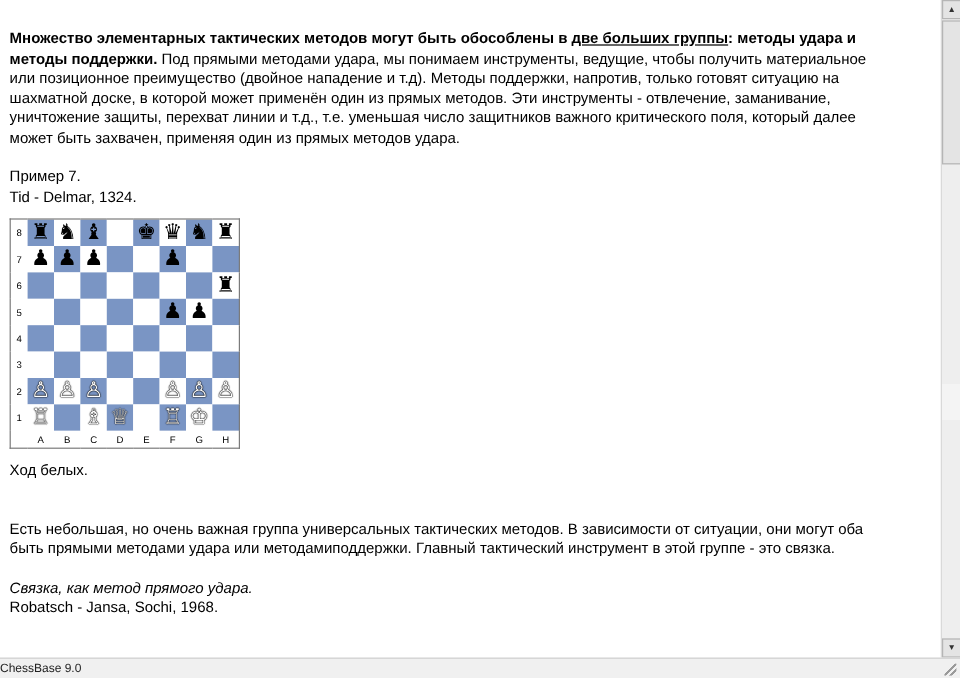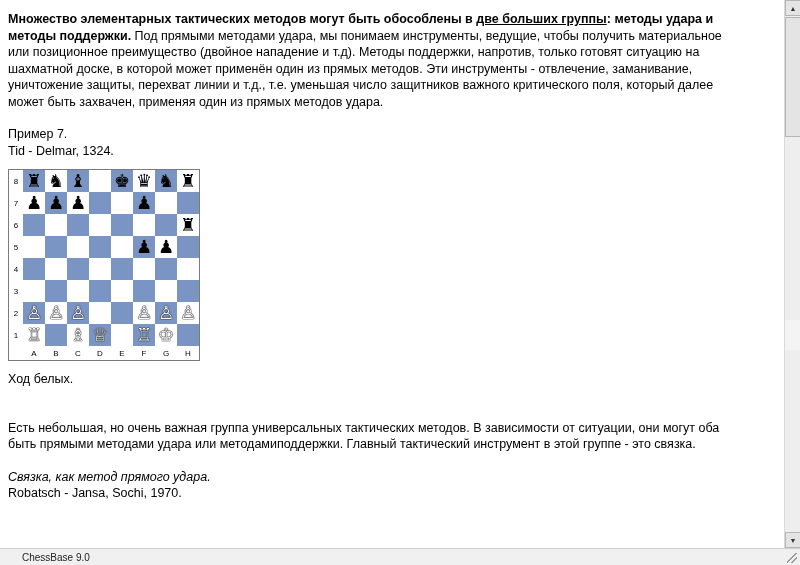--- a/index.html
+++ b/index.html
@@ -19,21 +19,21 @@
   #page {
     position: absolute;
     left: 0; top: 0;
     width: 800px;
     height: 565px;
     background: #ffffff;
   }
   
   .content {
     position: absolute;
-    left: 0; top: 3px;
+    left: 0; top: 16px;
     width: 740px;
     height: 548px;
     padding: 8px 10px 16px 8px;
     box-sizing: border-box;
     overflow: hidden;
   }
   p.para {
     margin: 0 0 0 0;
     line-height: 16.5px;
     text-align: left;
@@ -88,21 +88,21 @@
     height: 17px;
     background: #f0f0f0;
     border-top: 1px solid #d0d0d0;
     box-sizing: border-box;
     font-size: 10px;
     color: #222;
     display: flex;
     align-items: center;
   }
   .statusbar .label {
-    padding-left: 22px;
+    padding-left: 0;
     flex: 0 0 auto;
   }
   .statusbar .fill { flex: 1 1 auto; }
   .statusbar .grip {
     width: 14px; height: 14px;
     margin-right: 2px;
     position: relative;
   }
   .statusbar .grip::after {
     content: "";
@@ -286,21 +286,21 @@
 
     <div class="spacer"></div>
 
     <p class="para">Есть небольшая, но очень важная группа универсальных тактических методов. В зависимости от ситуации, они могут оба быть прямыми методами удара или методамиподдержки. Главный тактический инструмент в этой группе - это связка.</p>
 
     <div class="spacer"></div>
 
     <p class="para">
       <i class="ital">Связка, как метод прямого удара.</i>
     </p>
-    <p class="para">Robatsch - Jansa, Sochi, 1970.</p>
+    <p class="para">Robatsch - Jansa, Sochi, 1968.</p>
 
   </div>
 
   <div class="vscroll">
     <div class="arrow up">▲</div>
     <div class="thumb"></div>
     <div class="track-hi"></div>
     <div class="arrow down">▼</div>
   </div>
 

